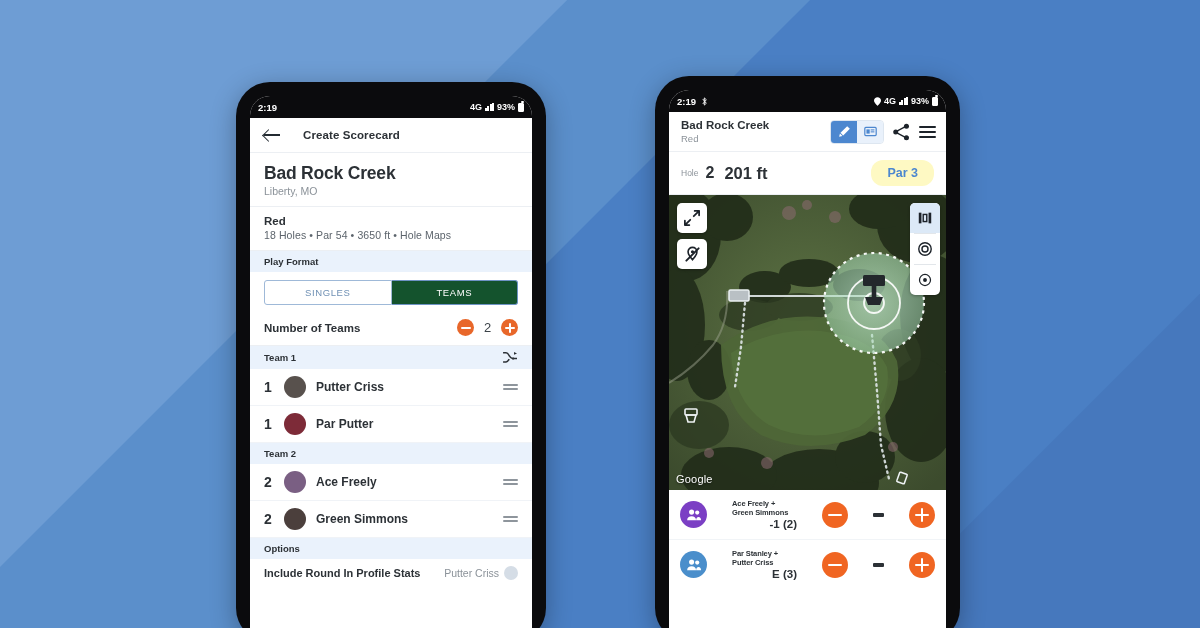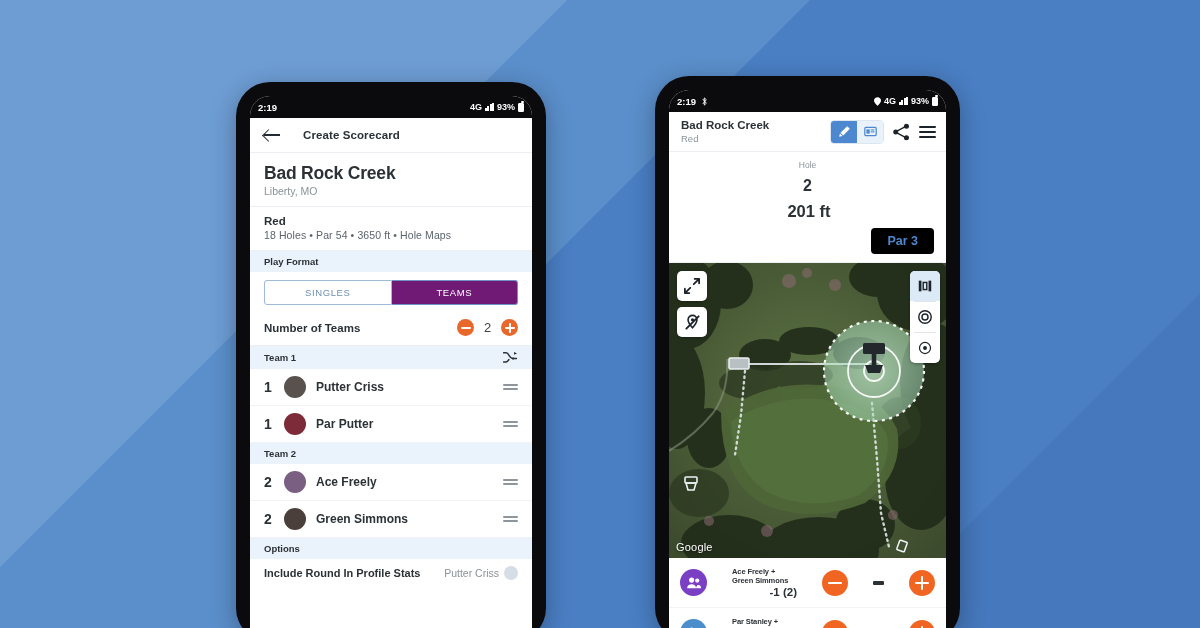--- a/index.html
+++ b/index.html
@@ -92,21 +92,21 @@
     display:flex; align-items:center; justify-content:space-between;
   }
   .toggle-row { padding:8px 14px 7px; display:flex; }
   .seg {
     flex:1; text-align:center; padding:6px 0; font-size:9.5px;
     border:1px solid #9fb9d8; color:#6f90b4; letter-spacing:.6px;
     background:#fff;
   }
   .seg:first-child { border-radius:3px 0 0 3px; }
   .seg:last-child  { border-radius:0 3px 3px 0; border-left:none; }
-  .seg.active { background:#701a75; color:#fff; border-color:#6e93c4; }
+  .seg.active { background:#14532d; color:#fff; border-color:#6e93c4; }
 
   .count-row {
     display:flex; align-items:center; justify-content:space-between;
     padding:7px 14px 9px; border-bottom:1px solid #eceff3;
   }
   .count-label { font-size:11.5px; font-weight:bold; color:#2c3136; }
   .stepper { display:flex; align-items:center; gap:9px; }
   .circ-btn {
     width:17px; height:17px; border-radius:50%; background:#e8672a;
     position:relative; flex:none;
@@ -150,28 +150,28 @@
   .r-sub { font-size:9.5px; color:#8b9299; margin-top:1px; }
   .icon-pair { display:flex; border:1px solid #dde6f0; border-radius:4px; overflow:hidden; }
   .ip-btn { width:26px; height:22px; display:flex; align-items:center; justify-content:center; }
   .ip-btn.act { background:#4c87cf; }
   .ip-btn.alt { background:#e9f1fb; }
   .hamburger { width:17px; display:flex; flex-direction:column; gap:3px; flex:none; }
   .hamburger span{ display:block; height:2px; background:#1d232a; border-radius:1px;}
 
   .hole-bar {
     display:flex; align-items:center; gap:7px;
-    padding:8px 12px; background:#fff; border-bottom:1px solid #eceff3;flex-direction:column;
+    padding:8px 12px; background:#fff; border-bottom:1px solid #eceff3;
   }
   .hole-lbl { font-size:8.5px; color:#8b9299; }
   .hole-num { font-size:16px; font-weight:bold; color:#2c3136; }
   .hole-dist { font-size:16.5px; font-weight:bold; color:#2c3136; margin-left:3px; }
   .par-pill {
-    margin-left:auto; background:#000000; color:#4c87cf;
-    font-size:12.5px; font-weight:bold; padding:6px 16px; border-radius:4px;
+    margin-left:auto; background:#fef9c3; color:#4c87cf;
+    font-size:12.5px; font-weight:bold; padding:6px 16px; border-radius:12px;
   }
 
   .map {
     position:relative; height:295px; overflow:hidden;
     background:#737373;
   }
   .map-ctl-left { position:absolute; left:8px; top:8px; display:flex; flex-direction:column; gap:6px; z-index:4;}
   .ctl-box {
     width:30px; height:30px; background:#fff; border-radius:5px;
     display:flex; align-items:center; justify-content:center;

